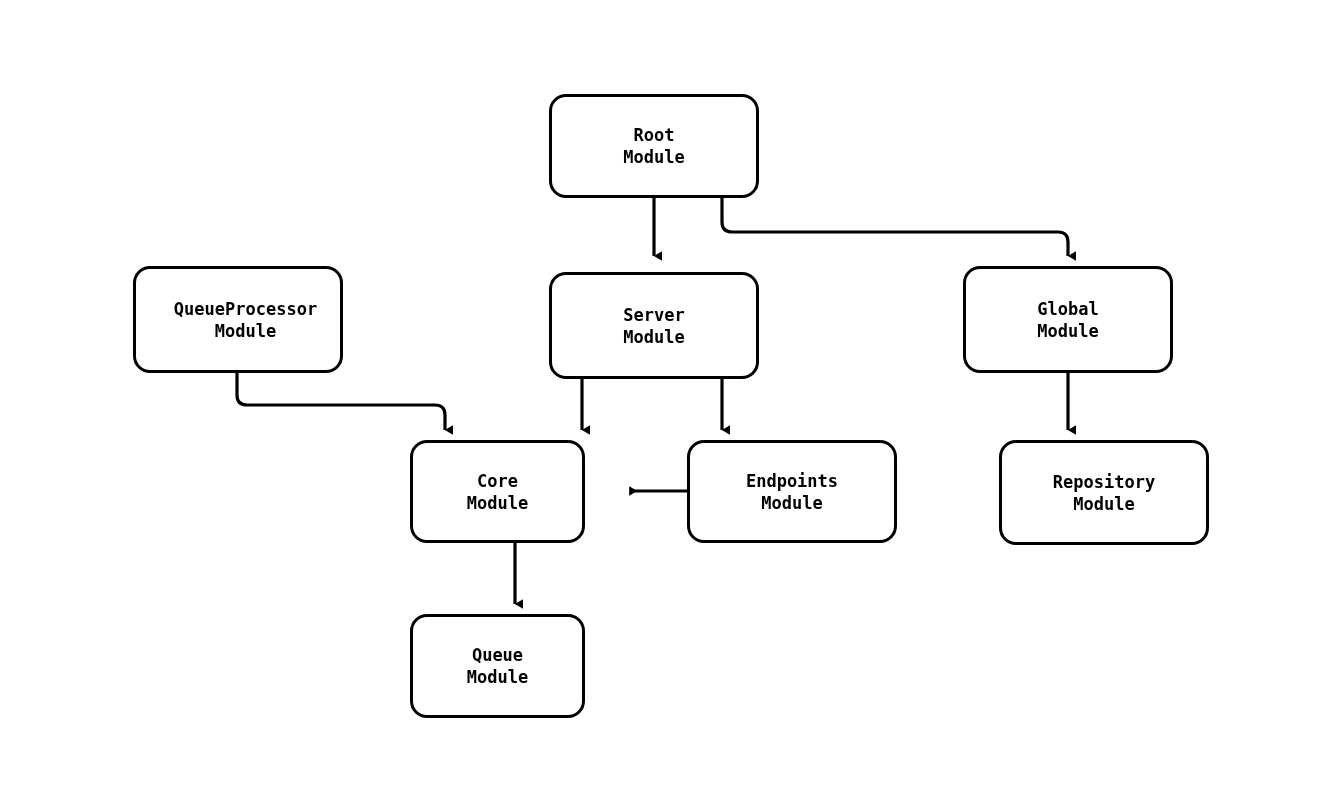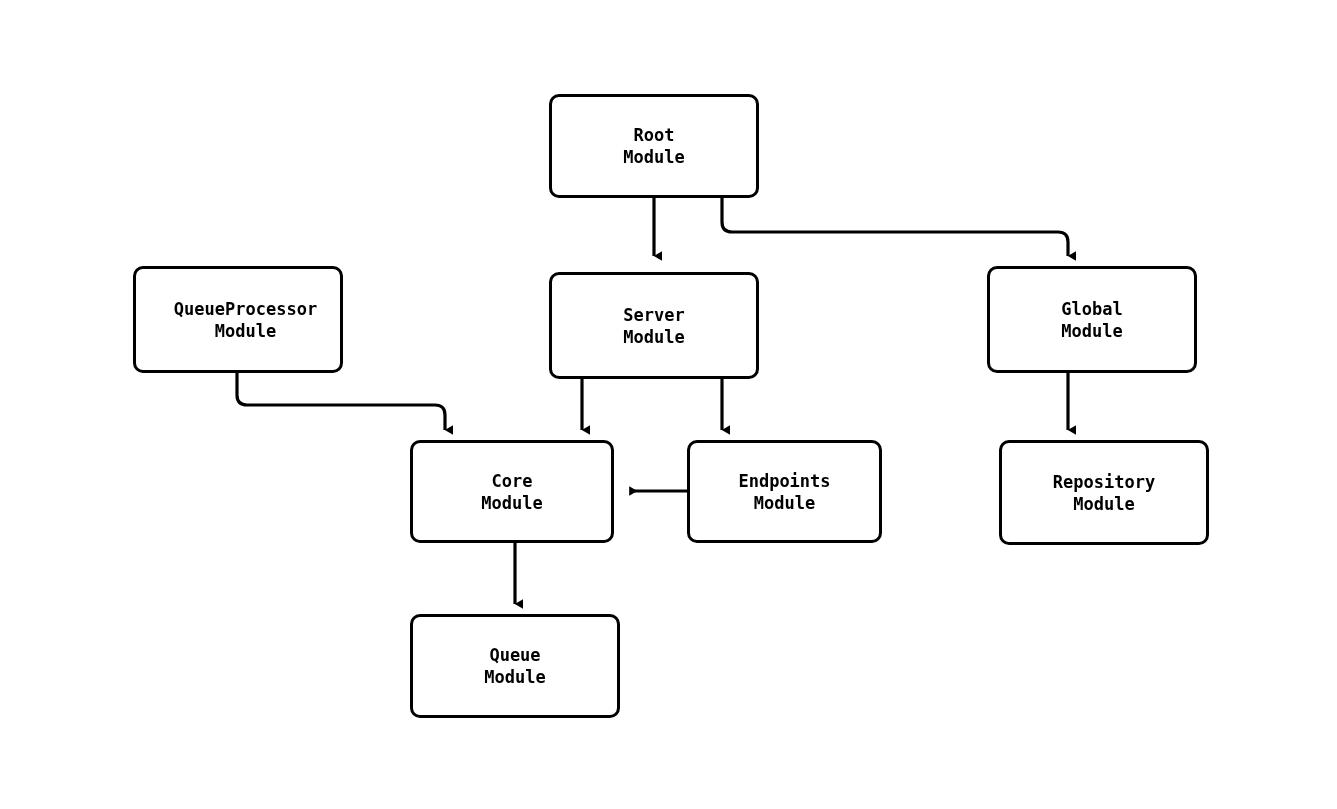--- a/index.html
+++ b/index.html
@@ -25,21 +25,21 @@
     left: 0;
     top: 0;
     width: 1337px;
     height: 809px;
   }
   .node {
     position: absolute;
     box-sizing: border-box;
     background: #ffffff;
     border: 3px solid #000000;
-    border-radius: 10px;
+    border-radius: 17px;
     display: flex;
     flex-direction: column;
     align-items: center;
     justify-content: center;
     z-index: 2;
   }
   .node-label {
     font-family: "DejaVu Sans Mono", "Liberation Mono", monospace;
     font-size: 17px;
     font-weight: 700;
@@ -93,38 +93,38 @@
   <div class="node" style="left:133px; top:266px; width:210px; height:107px;padding-left:15px;">
     <div class="node-label">QueueProcessor</div>
     <div class="node-label">Module</div>
   </div>
 
   <div class="node" style="left:549px; top:266px; width:210px; height:107px;margin-top:6px;">
     <div class="node-label">Server</div>
     <div class="node-label">Module</div>
   </div>
 
-  <div class="node" style="left:963px; top:266px; width:210px; height:107px;margin-left:24px;">
+  <div class="node" style="left:963px; top:266px; width:210px; height:107px;">
     <div class="node-label">Global</div>
     <div class="node-label">Module</div>
   </div>
 
-  <div class="node" style="left:410px; top:440px; width:204px; height:103px;">
+  <div class="node" style="left:410px; top:440px; width:175px; height:103px;">
     <div class="node-label">Core</div>
     <div class="node-label">Module</div>
   </div>
 
-  <div class="node" style="left:687px; top:440px; width:195px; height:103px;">
+  <div class="node" style="left:687px; top:440px; width:210px; height:103px;">
     <div class="node-label">Endpoints</div>
     <div class="node-label">Module</div>
   </div>
 
   <div class="node" style="left:963px; top:440px; width:210px; height:105px;margin-left:36px;">
     <div class="node-label">Repository</div>
     <div class="node-label">Module</div>
   </div>
 
-  <div class="node" style="left:410px; top:614px; width:210px; height:104px;">
+  <div class="node" style="left:410px; top:614px; width:175px; height:104px;">
     <div class="node-label">Queue</div>
     <div class="node-label">Module</div>
   </div>
 
 </div>
 
 </body></html>

